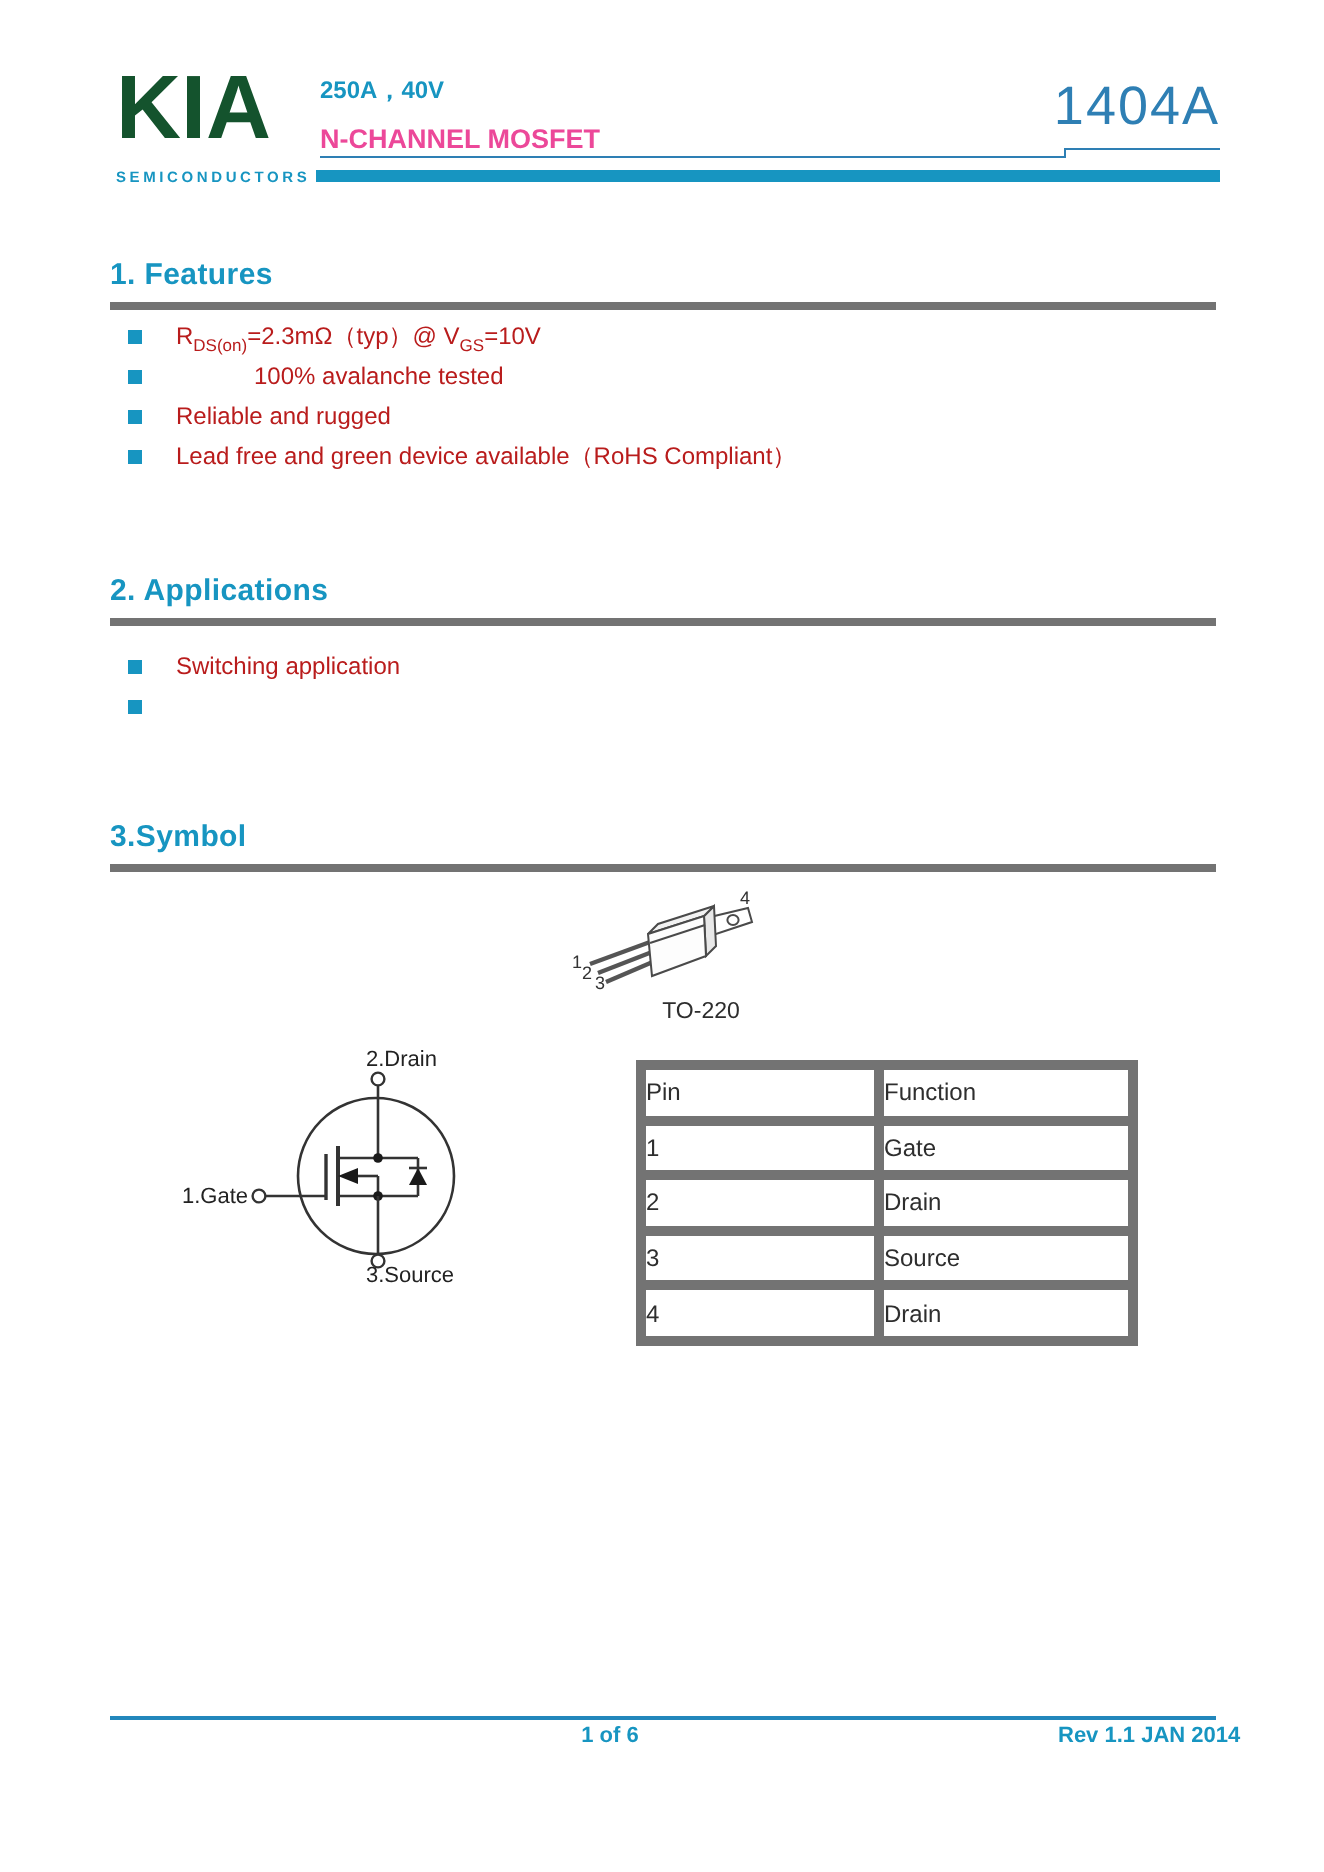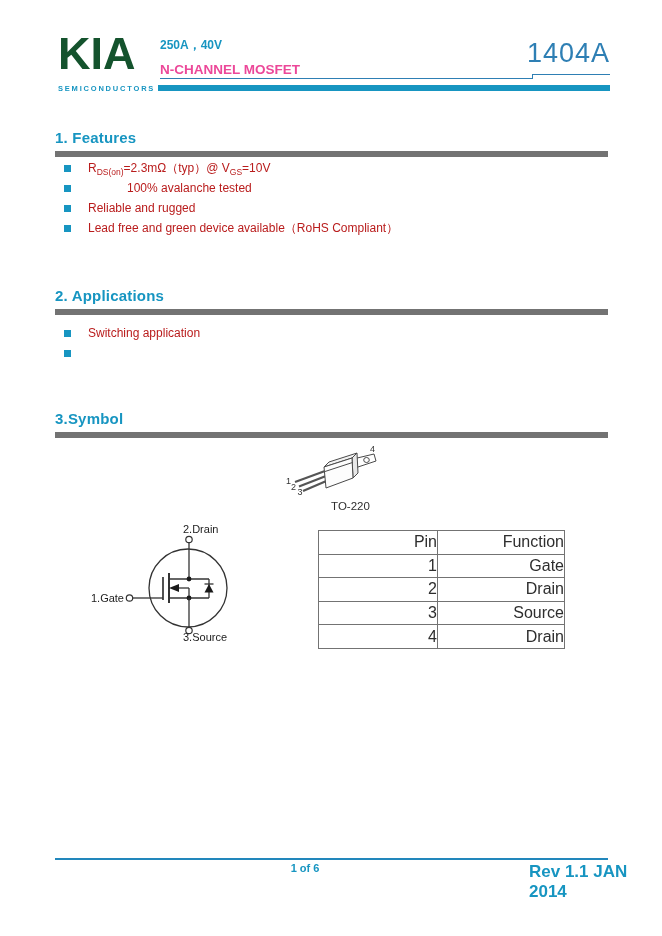--- a/index.html
+++ b/index.html
@@ -30,21 +30,21 @@
   }
   .hline-a { position:absolute; left:160px; top:78px; width:372px; height:1px; background:#2E7FB4; }
   .hline-b { position:absolute; left:532px; top:74px; width:78px;  height:1px; background:#2E7FB4; }
   .hline-step { position:absolute; left:532px; top:74px; width:1px; height:5px; background:#2E7FB4; }
   .hbar { position:absolute; left:158px; top:85px; width:452px; height:6px; background:#1795C1; }
 
   
   .sec-head {
     position:absolute; left:55px; width:553px;
     color:#1795C1; font-size:15px; font-weight:700; letter-spacing:0.2px;
-    padding-bottom:5px; border-bottom:6px solid #737373;
+    padding-bottom:5px; border-bottom:4px solid #737373;
   }
   .sec-head.features { top:129px; }
   .sec-head.applications { top:287px; }
   .sec-head.symbol { top:410px; }
 
   
   .bullet-row { position:absolute; left:64px; display:flex; align-items:flex-start; }
   .bullet-sq { width:7px; height:7px; background:#1795C1; margin-top:4px; flex:0 0 auto; }
   .bullet-txt { margin-left:17px; font-size:12px; line-height:15px; color:#b91c1c; }
   .bullet-txt sub { font-size:8.5px; }
@@ -67,31 +67,31 @@
   .sch-svg circle.dot { fill:#1a1a1a; stroke:none; }
   .sch-svg polygon { fill:#1a1a1a; stroke:none; }
   .sch-svg text { font-family:"Liberation Sans", sans-serif; font-size:11px; fill:#222; }
 
   
   .pin-table {
     position:absolute; left:318px; top:530px;
     border-collapse:collapse; table-layout:fixed;
   }
   .pin-table td {
-    border:1px solid #737373; height:22.6px; padding:0;
-    text-align:right; vertical-align:middle;
-    font-size:16px; color:#2e2e2e;
+    border:5px solid #737373; height:22.6px; padding:0;
+    text-align:left; vertical-align:middle;
+    font-size:12px; color:#2e2e2e;
   }
   .pin-table col.c1 { width:119px; } .pin-table col.c2 { width:127px; }
 
   
   .f-line { position:absolute; left:55px; top:858px; width:553px; height:2px; background:#2287BC; }
   .f-page { position:absolute; left:260px; top:862px; width:90px; text-align:center;
             font-size:11px; font-weight:700; color:#1795C1; }
-  .f-rev  { position:absolute; left:481px; top:862px; font-size:17px; font-weight:700; color:#1795C1;padding-left:48px; }
+  .f-rev  { position:absolute; left:481px; top:862px; font-size:11px; font-weight:700; color:#1795C1;padding-left:48px; }
 </style>
 </head>
 <body>
 
 <div class="page">
 
   <div class="brand">KIA</div>
   <div class="brand-sub">SEMICONDUCTORS</div>
   <div class="rating">250A，40V</div>
   <div class="devtype">N-CHANNEL MOSFET</div>

